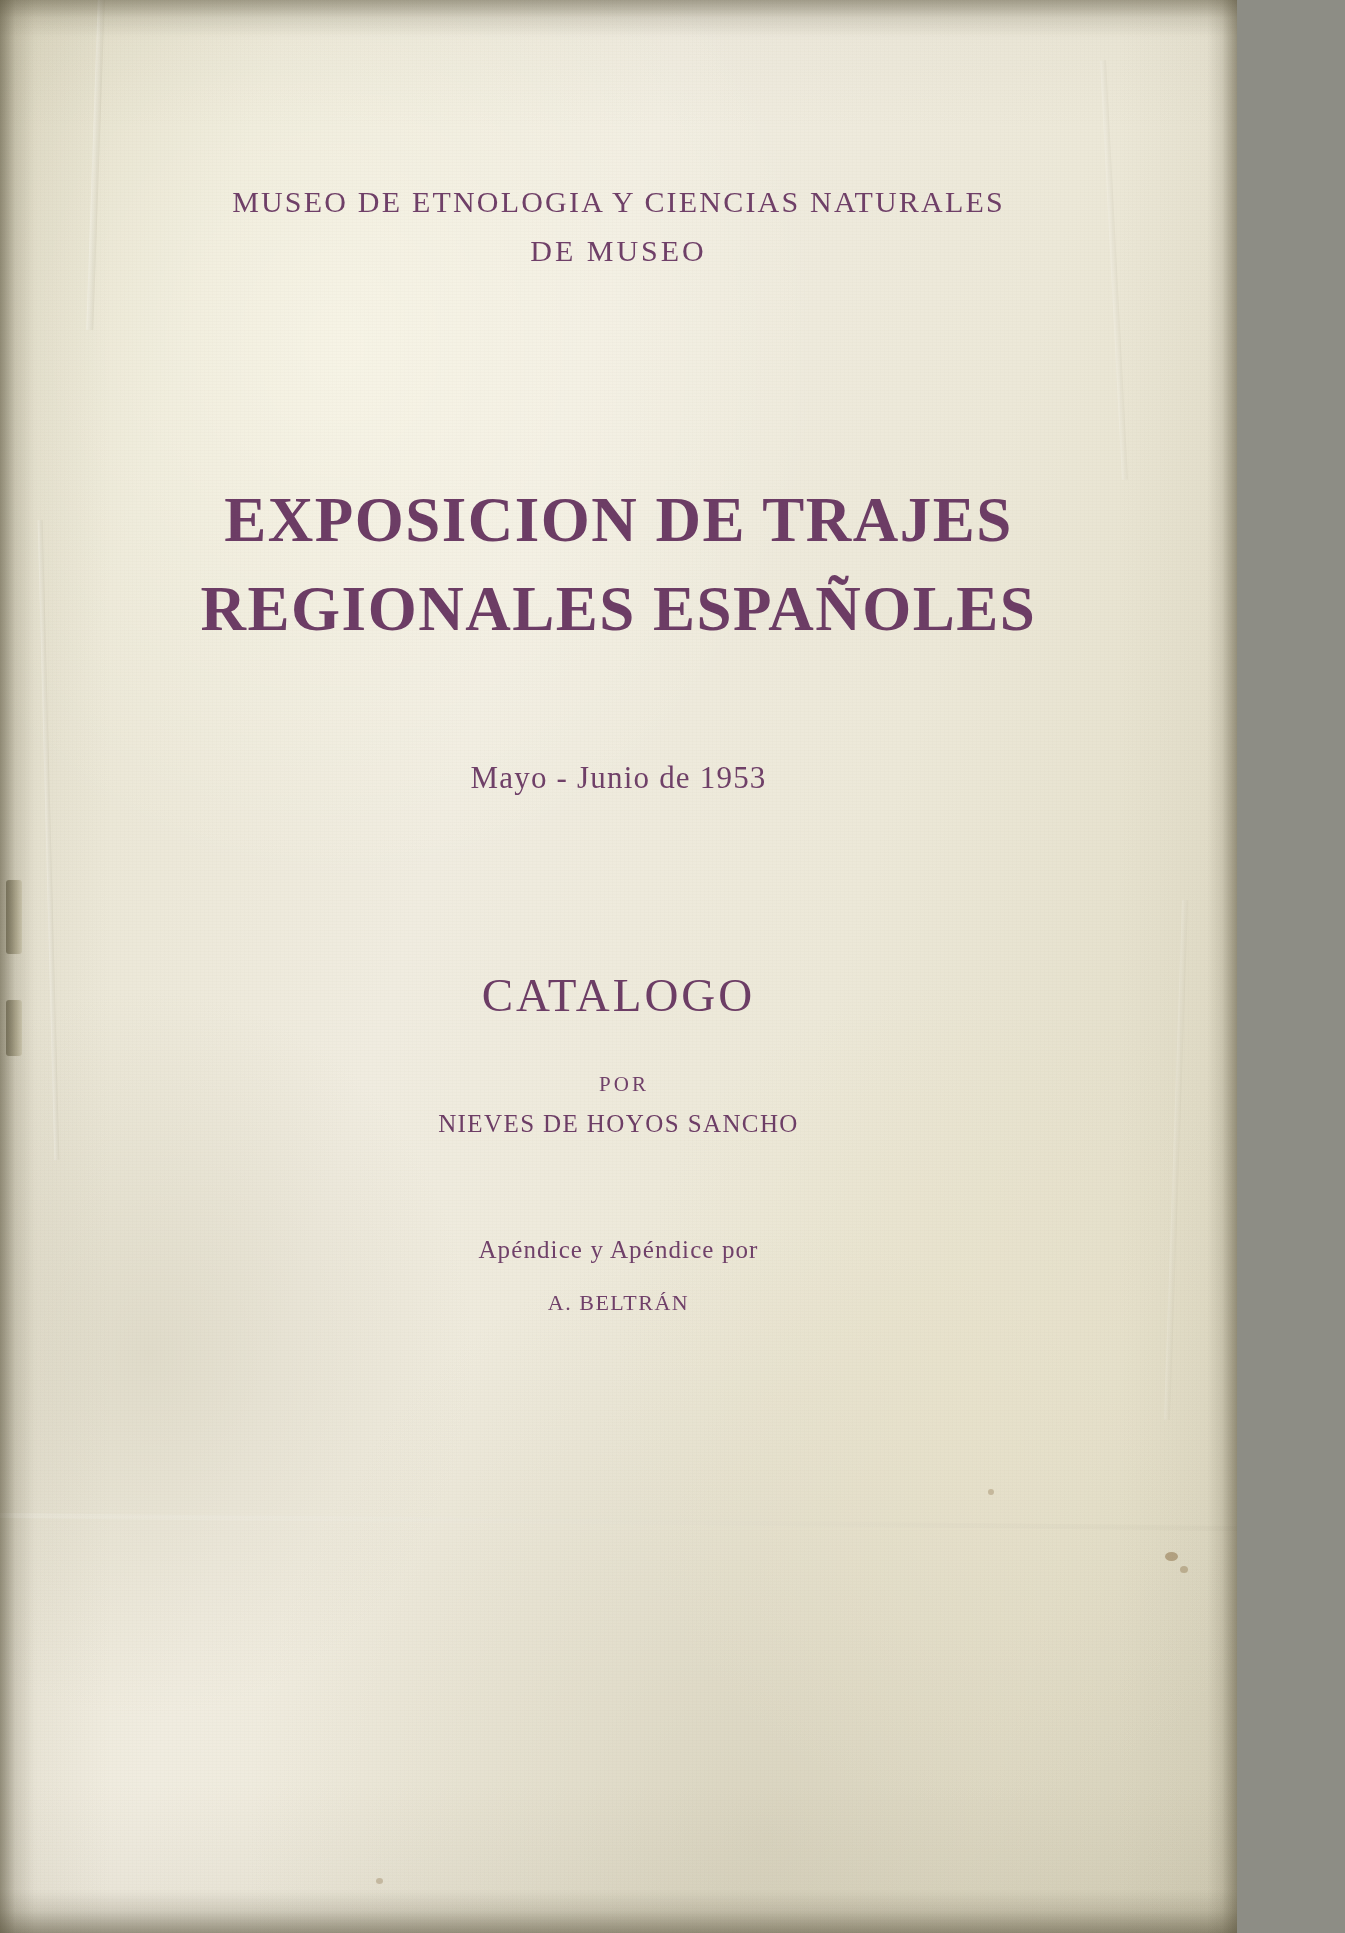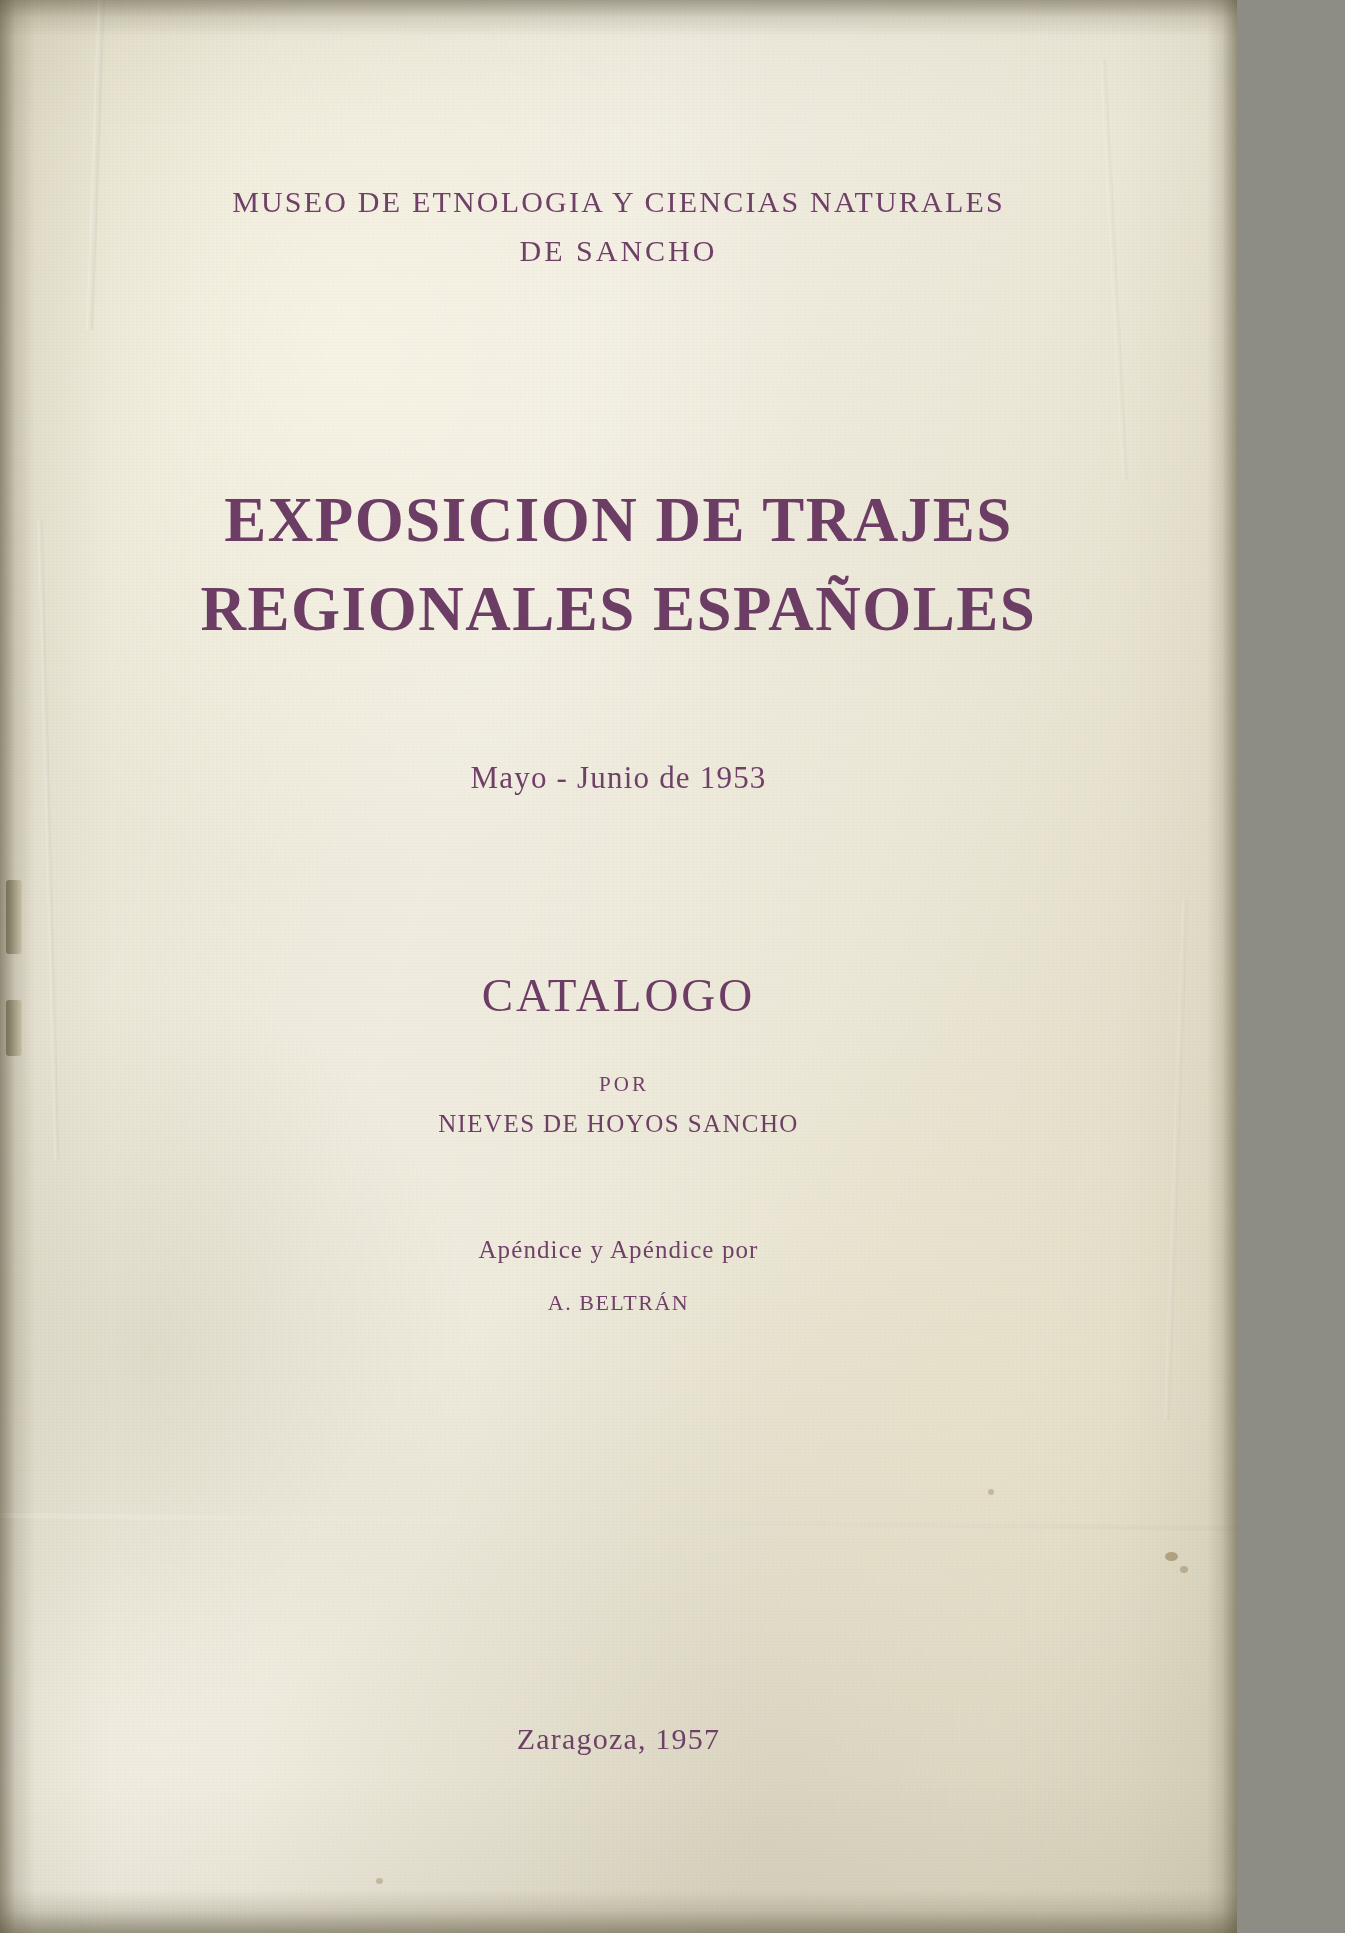--- a/index.html
+++ b/index.html
@@ -209,42 +209,41 @@
 
   <div class="spot" style="left:1165px; top:1552px; width:13px; height:9px; background:rgba(126,96,52,0.45);"></div>
   <div class="spot" style="left:1180px; top:1566px; width:8px; height:7px; background:rgba(126,96,52,0.35);"></div>
   <div class="spot" style="left:988px; top:1489px; width:6px; height:6px; background:rgba(126,96,52,0.3);"></div>
   <div class="spot" style="left:376px; top:1878px; width:7px; height:6px; background:rgba(126,96,52,0.3);"></div>
 
   <div class="content">
 
     <div class="museum">
       <span>MUSEO DE ETNOLOGIA Y CIENCIAS NATURALES</span>
-      <span class="line2">DE SANCHO</span>
+      <span class="line2">DE MUSEO</span>
     </div>
 
     <div class="title">
       <span class="tl">EXPOSICION DE TRAJES</span>
       <span class="tl">REGIONALES ESPAÑOLES</span>
     </div>
 
     <div class="dates">Mayo - Junio de 1953</div>
 
     <div class="catalogo">CATALOGO</div>
 
     <div class="por">POR</div>
 
     <div class="author">NIEVES DE HOYOS SANCHO</div>
 
     <div class="prologue">
       <span>Apéndice y Apéndice por</span>
       <span class="pname">A. BELTRÁN</span>
     </div>
 
-    <div class="imprint">Zaragoza, 1957</div>
 
   </div>
 
   <div class="grain"></div>
   <div class="edge-top"></div>
   <div class="edge-bottom"></div>
   <div class="edge-left"></div>
   <div class="edge-right"></div>
 </div>
 

